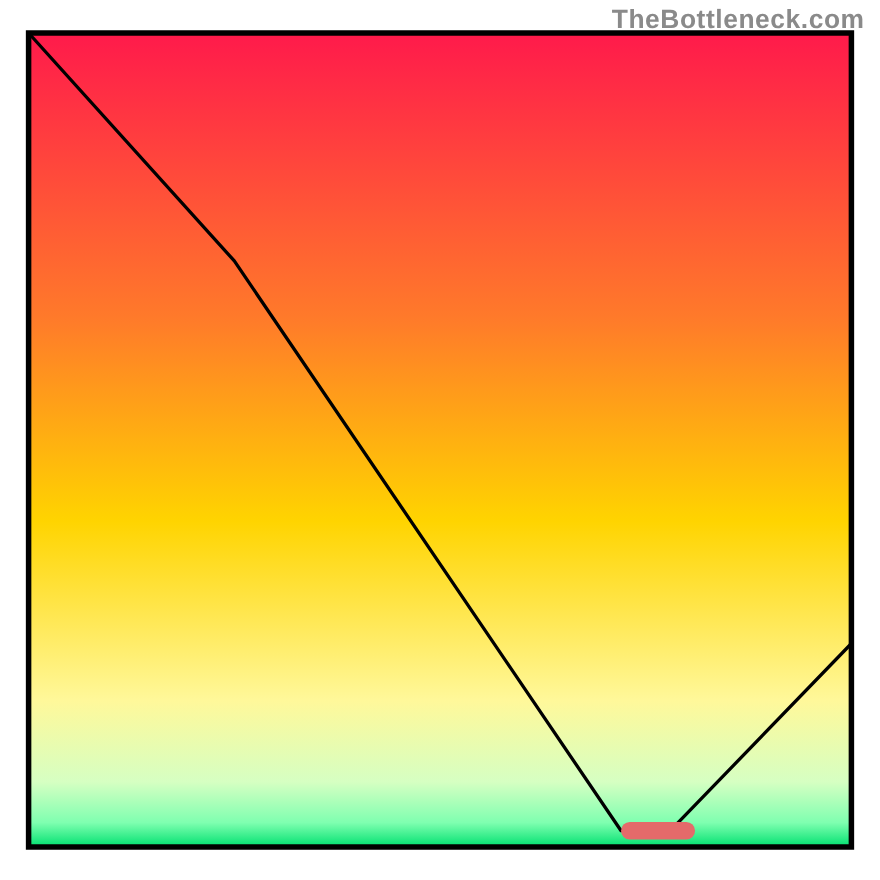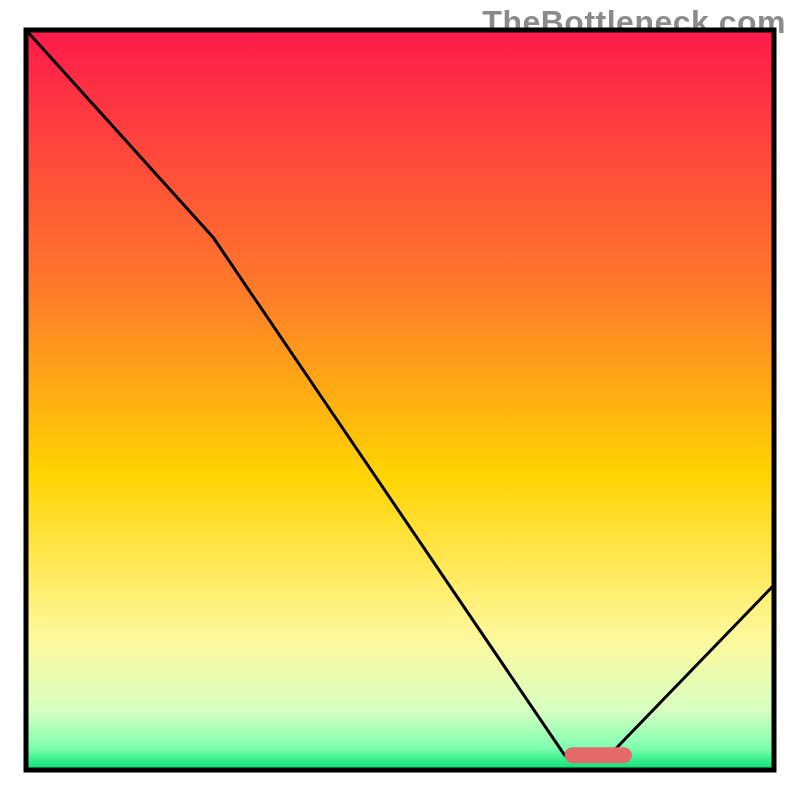--- a/index.html
+++ b/index.html
@@ -12,21 +12,21 @@
   }
   .wrap {
     position: relative;
     width: 800px;
     height: 800px;
   }
   .attribution {
     position: absolute;
     top: 4px;
     right: 14px;
-    font-size: 32px;
+    font-size: 24px;
     font-weight: bold;
     color: #8a8a8a;
     letter-spacing: 0.5px;
   }
   svg {
     position: absolute;
     top: 0;
     left: 0;
   }
 </style>

